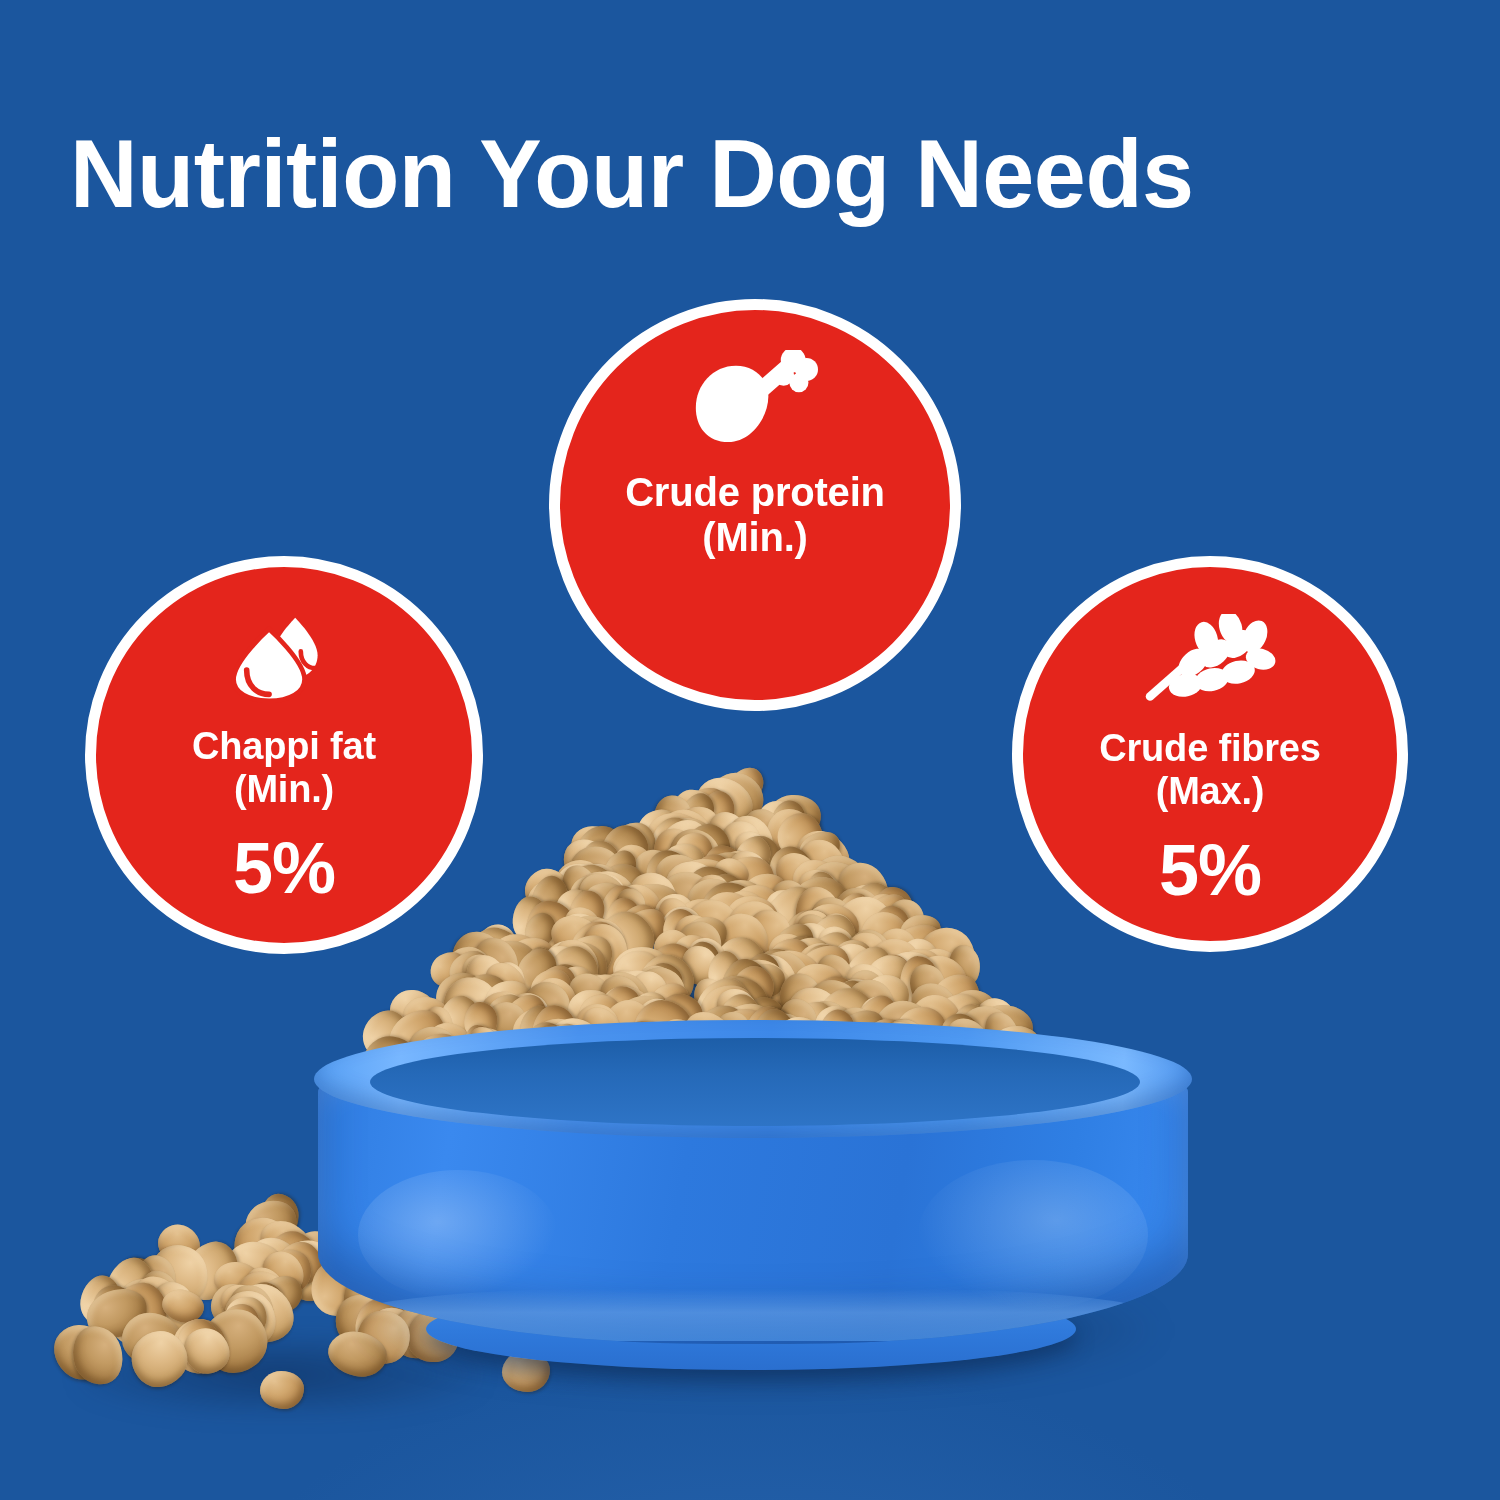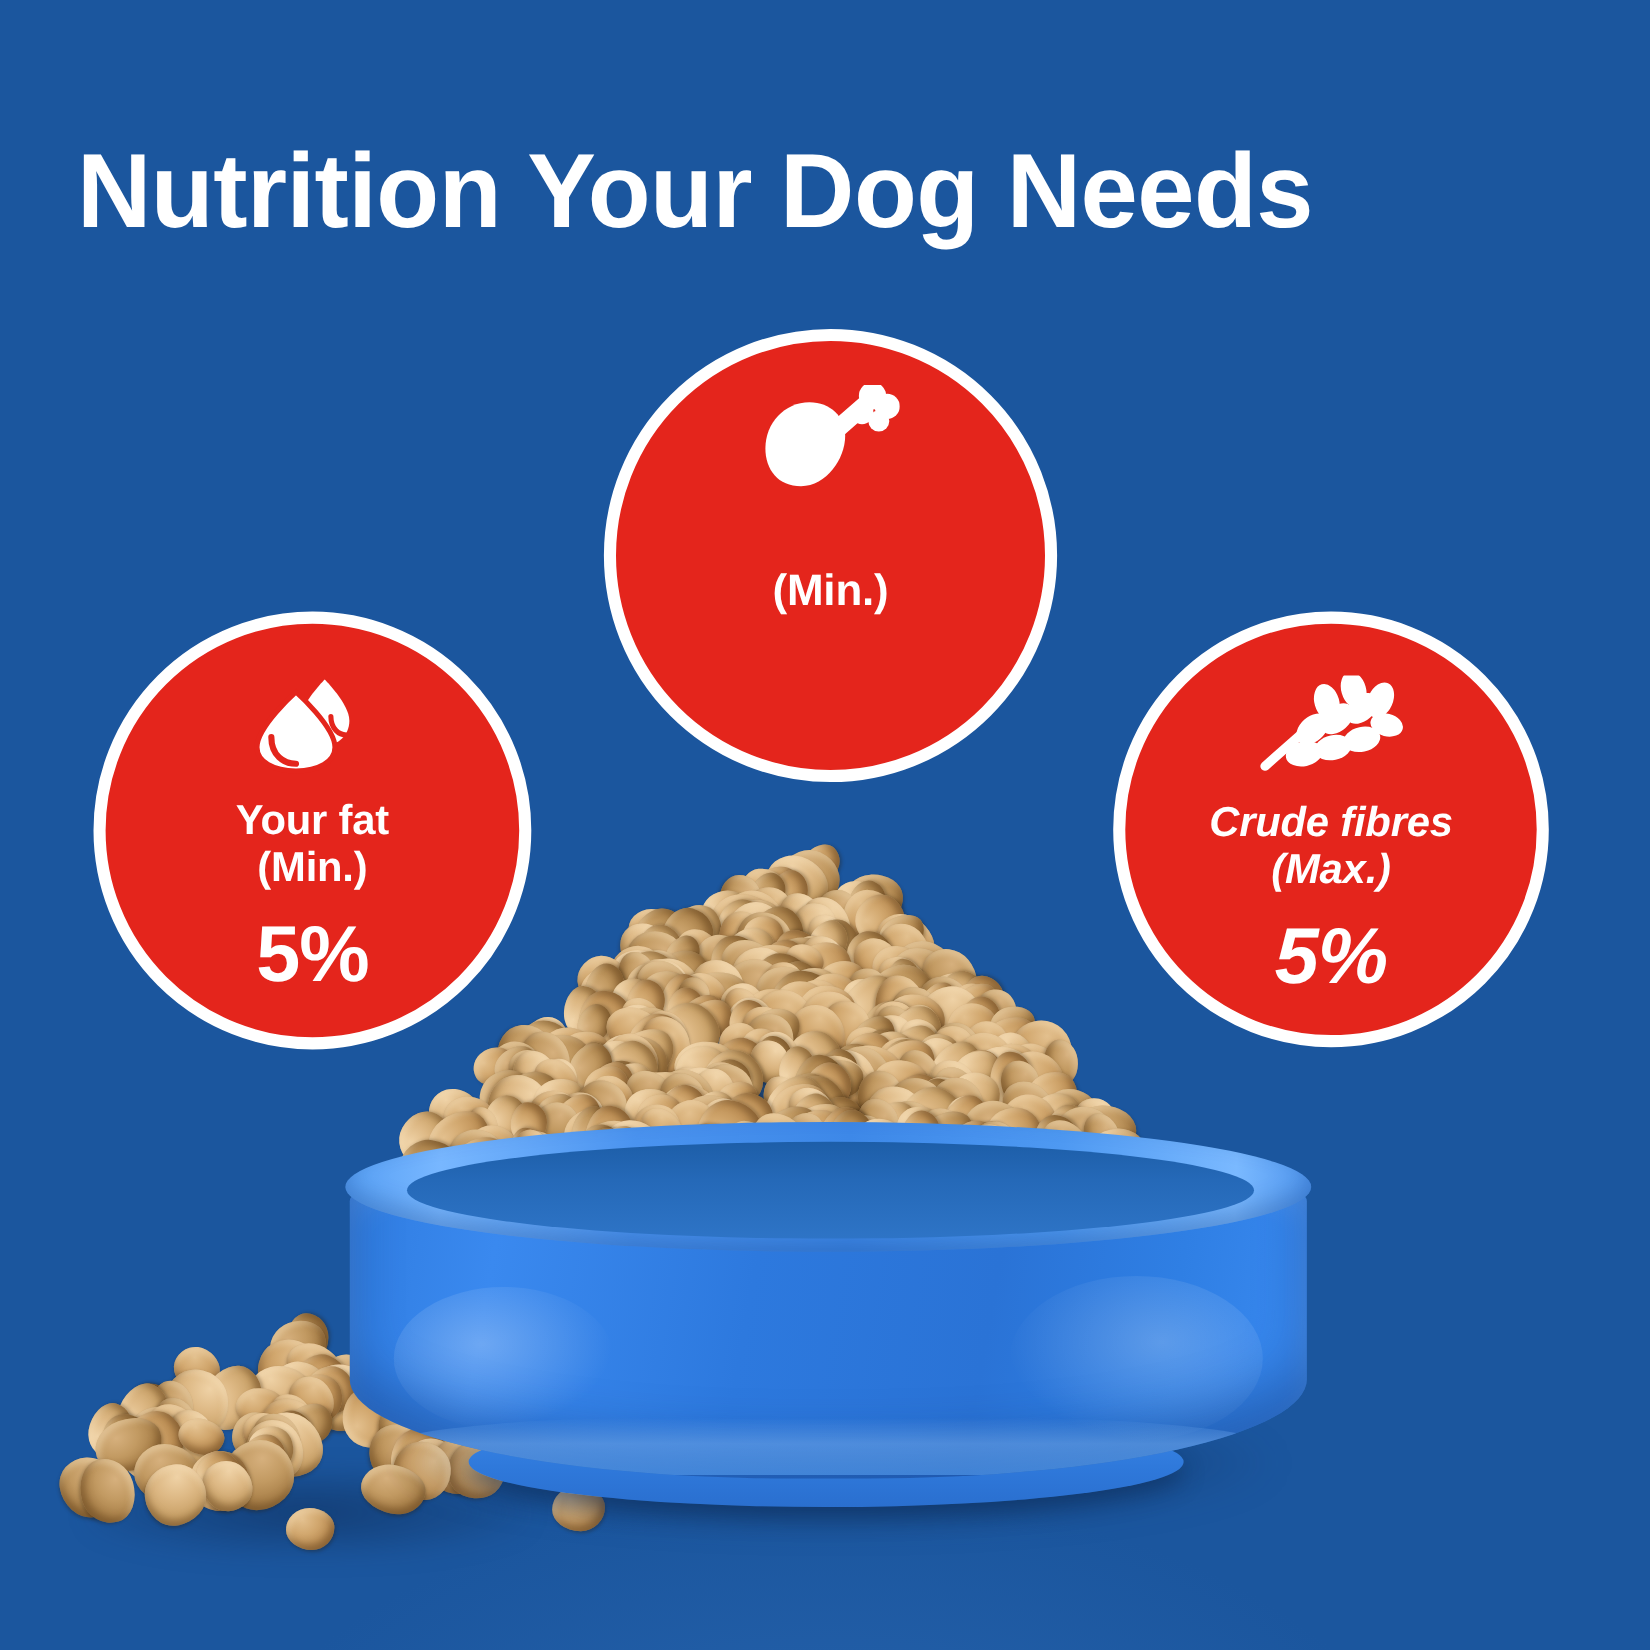--- a/index.html
+++ b/index.html
@@ -83,21 +83,20 @@
   }
   #badge-fat .icon-wrap{ height:100px; }
   #badge-fat .b-label{ font-size:38px; margin-top:18px; }
   #badge-fat .b-value{ font-size:72px; margin-top:22px; }
 
   
   #badge-fibres{
     left:1012px; top:556px;
     width:396px; height:396px;
     padding-top:44px;
-    font-style:italic;
   }
   #badge-fibres .icon-wrap{ height:96px; }
   #badge-fibres .b-label{ font-size:38px; margin-top:20px; }
   #badge-fibres .b-value{ font-size:72px; margin-top:22px; }
 
   
   .bowl-group{
     position:absolute;
     left:318px; top:1020px;
     width:870px; height:345px;
@@ -659,39 +658,39 @@
   <div class="badge" id="badge-fat">
     <div class="icon-wrap">
       <svg viewBox="0 0 120 96" width="112" height="92" aria-hidden="true">
         <path d="M72 6 C72 6, 96 30, 96 46 C96 60, 85 70, 72 70 C59 70, 48 60, 48 46 C48 30, 72 6, 72 6 Z" fill="#ffffff"></path>
         <path d="M78 42 C78 54, 86 60, 93 60" fill="none" stroke="#e4251c" stroke-width="5" stroke-linecap="round"></path>
         <path d="M44 18 C44 18, 82 52, 82 72 C82 86, 66 95, 44 95 C22 95, 6 86, 6 72 C6 52, 44 18, 44 18 Z" fill="#ffffff" stroke="#e4251c" stroke-width="5"></path>
         <path d="M20 62 C20 80, 32 88, 44 88" fill="none" stroke="#e4251c" stroke-width="6" stroke-linecap="round"></path>
       </svg>
     </div>
     <div class="b-label">
-      <span>Your fat</span><br>
+      <span>Chappi fat</span><br>
       <span>(Min.)</span>
     </div>
     <div class="b-value">5%</div>
   </div>
 
   <div class="badge" id="badge-protein">
     <div class="icon-wrap">
       <svg viewBox="0 0 132 104" width="126" height="100" aria-hidden="true">
         <path d="M38 96 C16 96, 4 80, 4 60 C4 36, 22 16, 46 16 C66 16, 80 30, 80 48 C80 70, 62 96, 38 96 Z" fill="#ffffff"></path>
         <path d="M72 42 L104 14" stroke="#ffffff" stroke-width="17" stroke-linecap="round"></path>
         <circle cx="106" cy="10" r="13" fill="#ffffff"></circle>
         <circle cx="120" cy="20" r="12" fill="#ffffff"></circle>
         <circle cx="96" cy="26" r="11" fill="#ffffff"></circle>
         <circle cx="112" cy="34" r="10" fill="#ffffff"></circle>
       </svg>
     </div>
     <div class="b-label">
-      <br>
+      <span>Crude protein</span><br>
       <span>(Min.)</span>
     </div>
   </div>
 
   <div class="badge" id="badge-fibres">
     <div class="icon-wrap">
       <svg viewBox="0 0 140 96" width="132" height="90" aria-hidden="true">
         <g fill="#ffffff">
           <path d="M6 88 L40 58" stroke="#ffffff" stroke-width="9" stroke-linecap="round" fill="none"></path>
           <ellipse cx="52" cy="52" rx="18" ry="12" transform="rotate(-42 52 52)"></ellipse>

